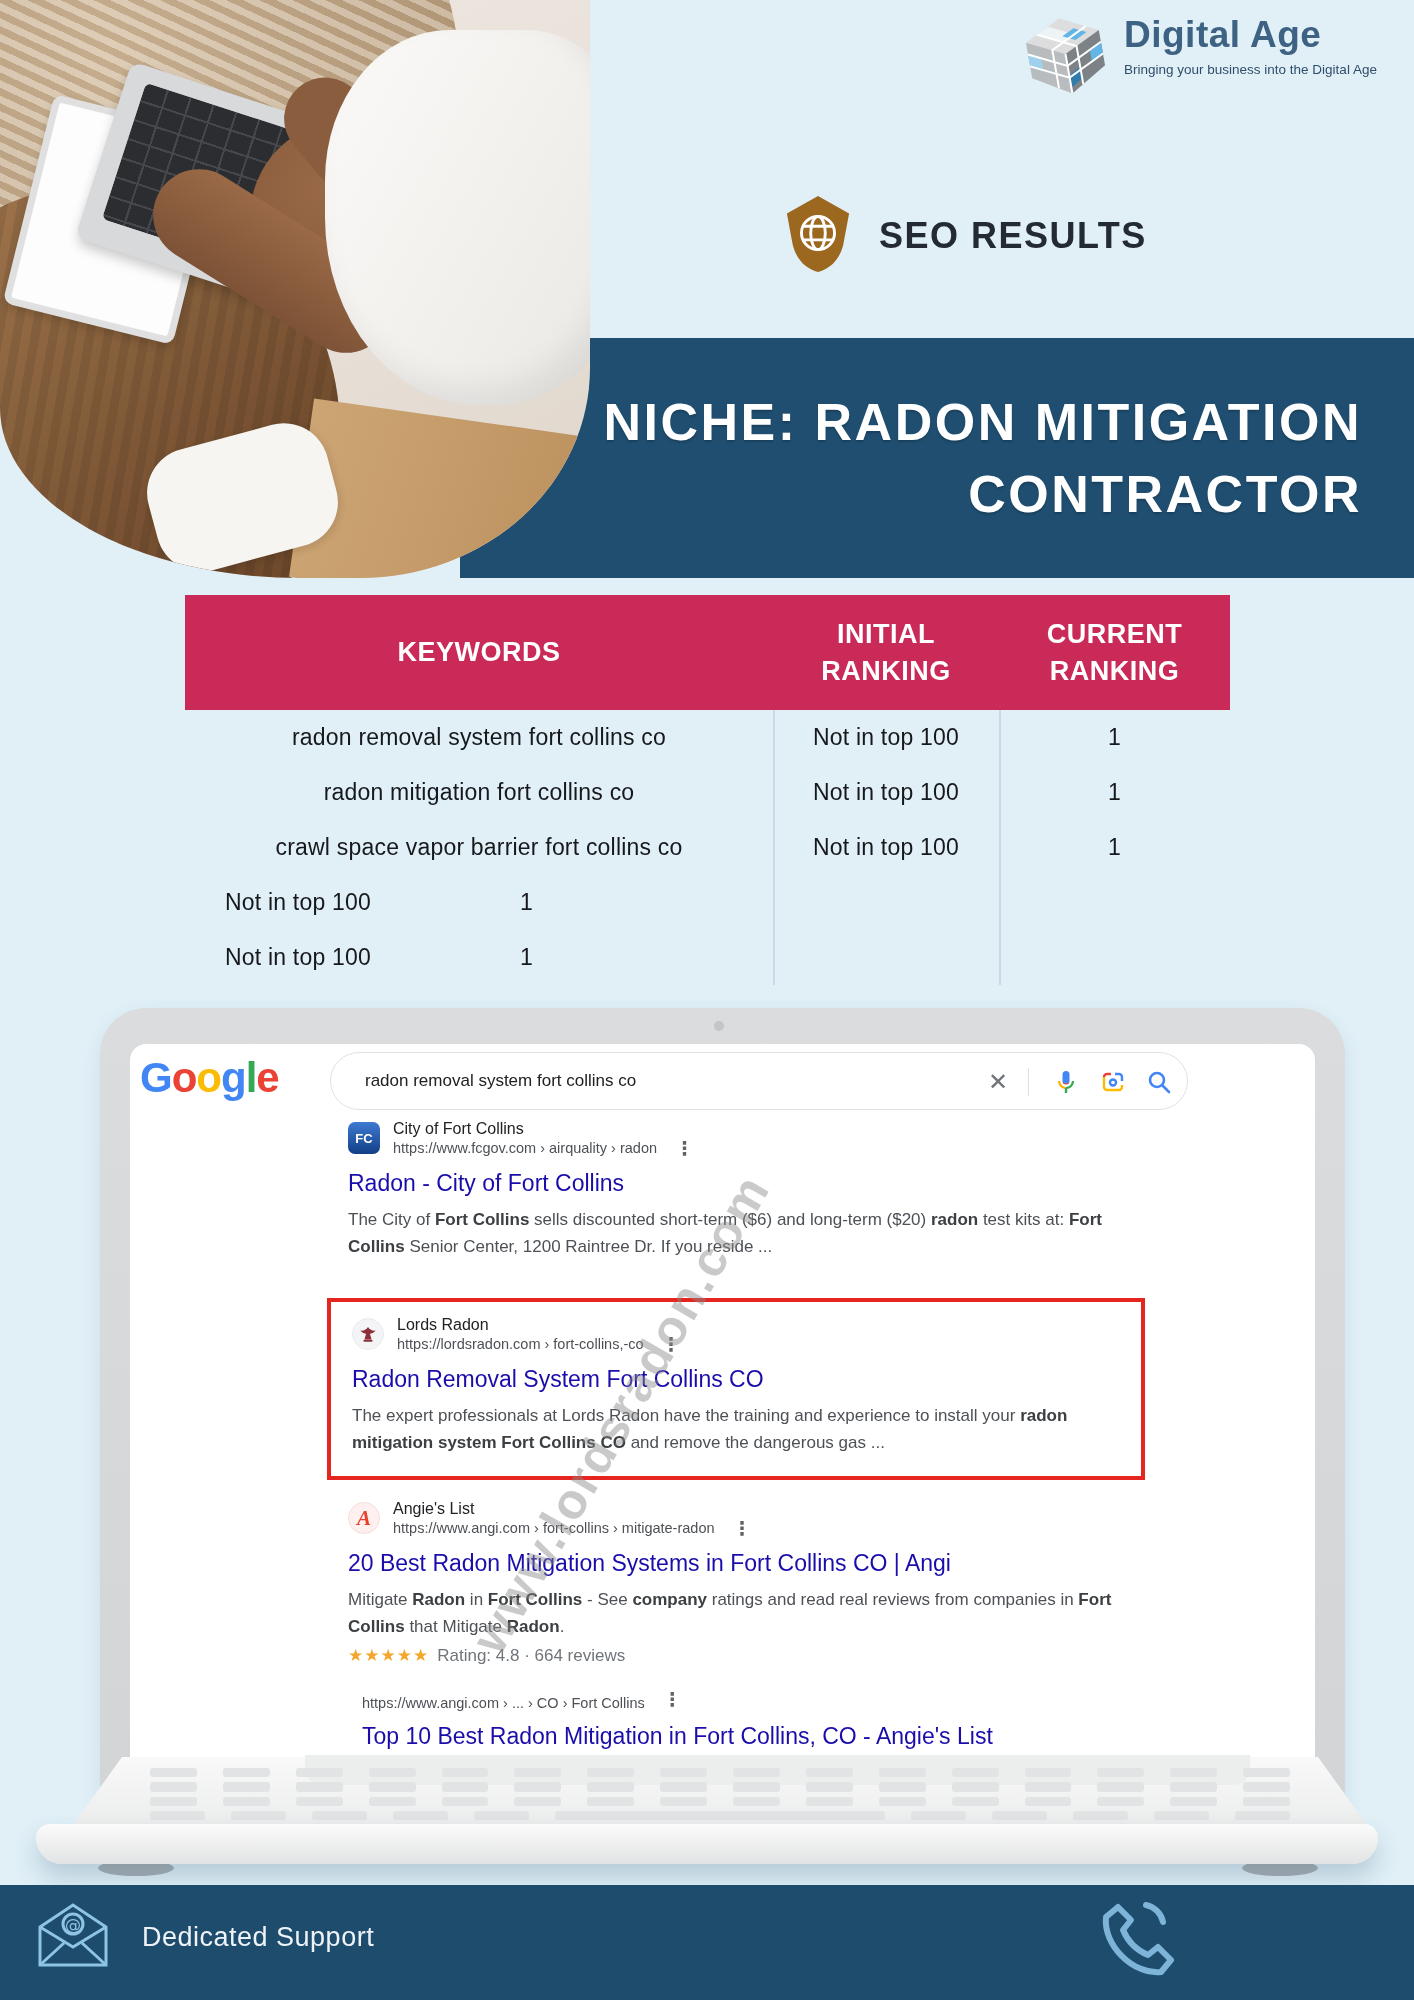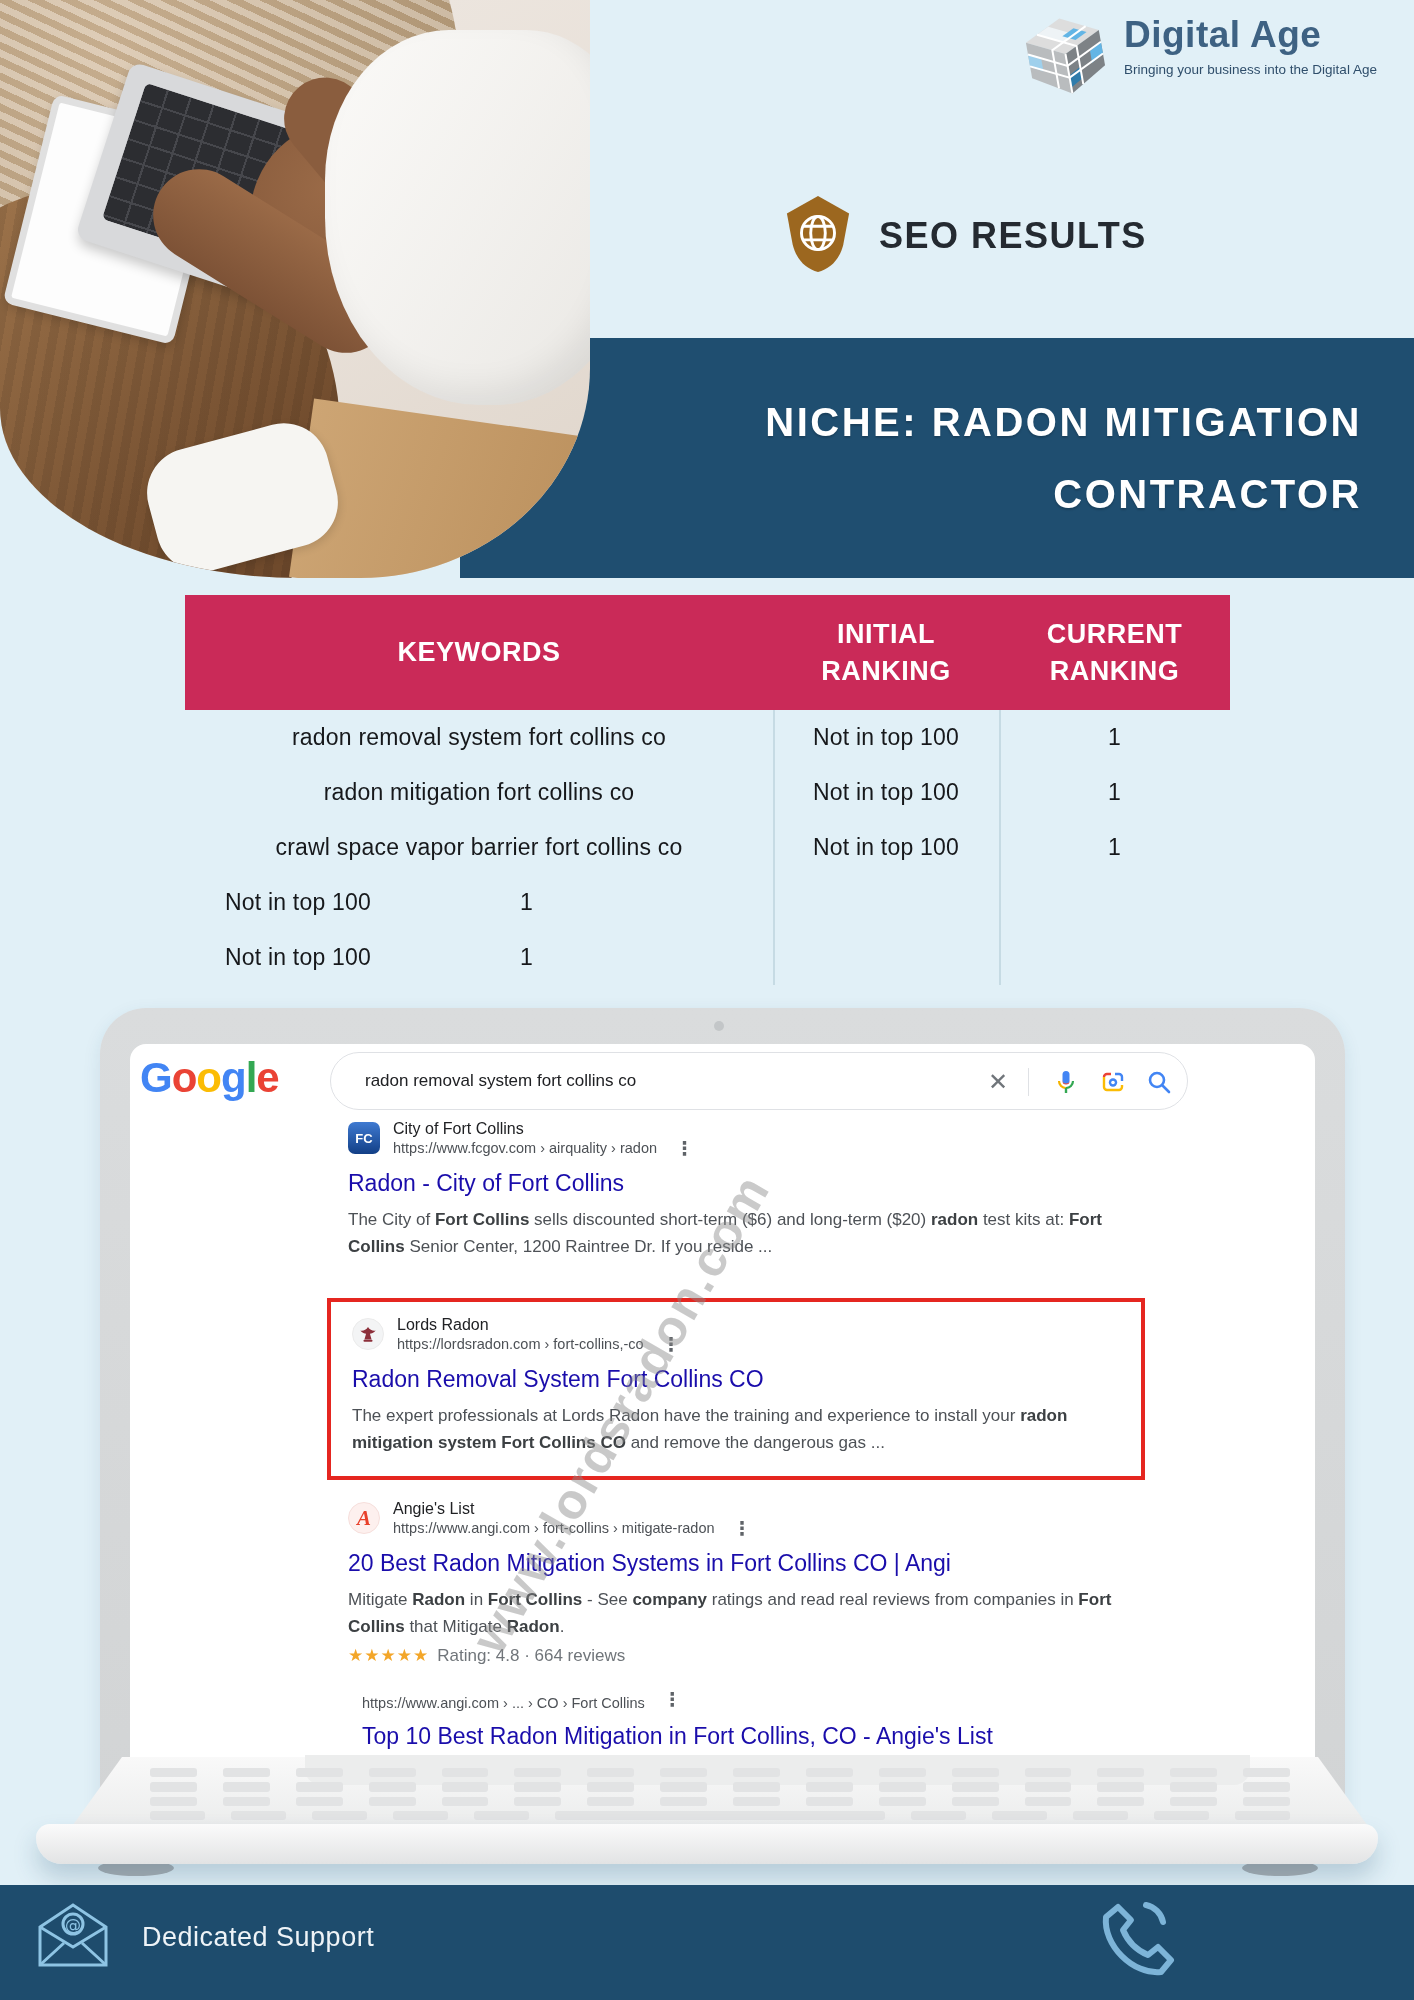--- a/index.html
+++ b/index.html
@@ -47,21 +47,21 @@
   .brand-text .brand-name{ font-size:37px; font-weight:700; color:#3e6283; letter-spacing:.5px; }
   .brand-text .brand-tagline{ font-size:13.5px; color:#2f4e6b; margin-top:6px; }
 
   
   .seo-badge{ position:absolute; left:783px; top:194px; display:flex; align-items:center; gap:26px; z-index:3; }
   .seo-title{ font-size:36px; font-weight:700; color:#242a31; letter-spacing:1.5px; }
 
   
   .banner{ position:absolute; left:460px; right:0; top:338px; height:240px; background:#1f4e70; z-index:1;
     display:flex; flex-direction:column; justify-content:center; align-items:flex-end; padding-right:52px; }
-  .banner div{ color:#fff; font-size:40px; font-weight:700; letter-spacing:2.5px; line-height:72px;
+  .banner div{ color:#fff; font-size:52px; font-weight:700; letter-spacing:2.5px; line-height:72px;
     text-shadow:0 2px 2px rgba(0,0,0,.18); }
 
   
   .rank-table{ position:absolute; left:185px; top:595px; width:1045px; z-index:2; }
   .rank-head{ display:flex; background:#ca2a58; height:115px; align-items:center; }
   .rank-head .hc{ color:#fff; font-weight:700; font-size:27px; letter-spacing:.5px; text-align:center; line-height:37px; }
   .col1{ width:588px; } .col2{ width:226px; } .col3{ width:231px; }
   .hc span{ display:inline-block; max-width:175px; }
   .rank-body{ position:relative; }
   .rank-body::before, .rank-body::after{ content:""; position:absolute; top:0; bottom:0; width:2px; background:#c6dbe4; }

